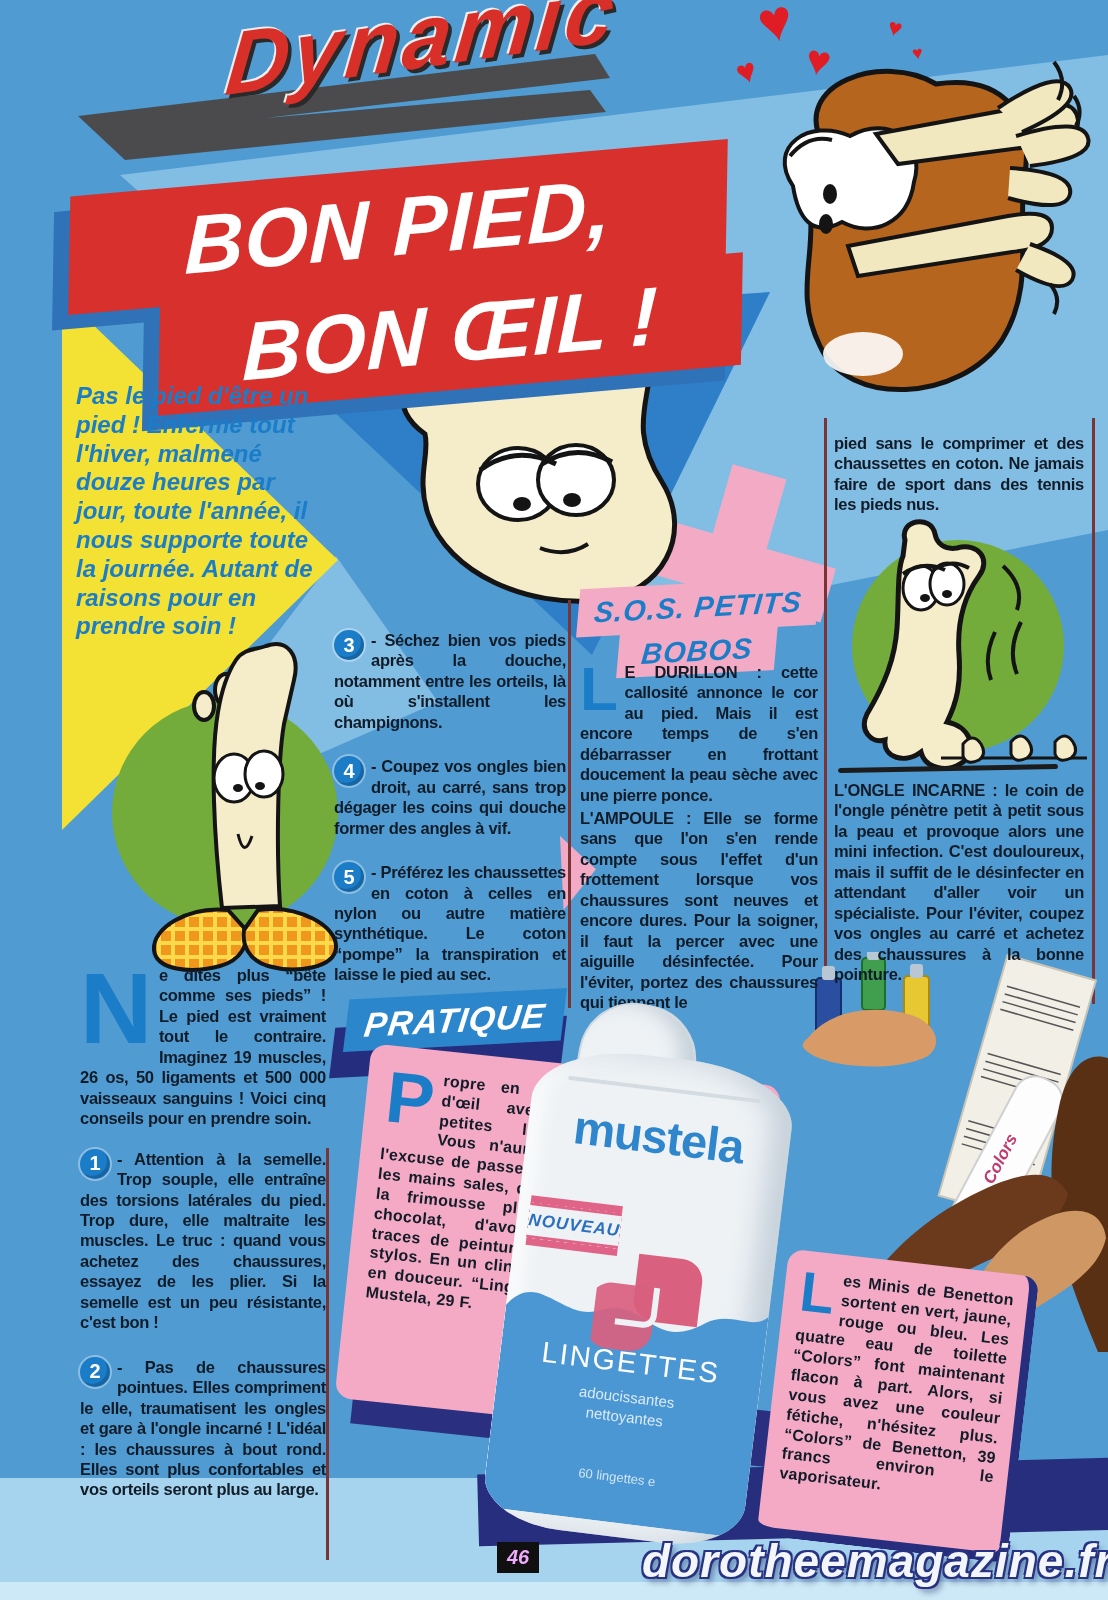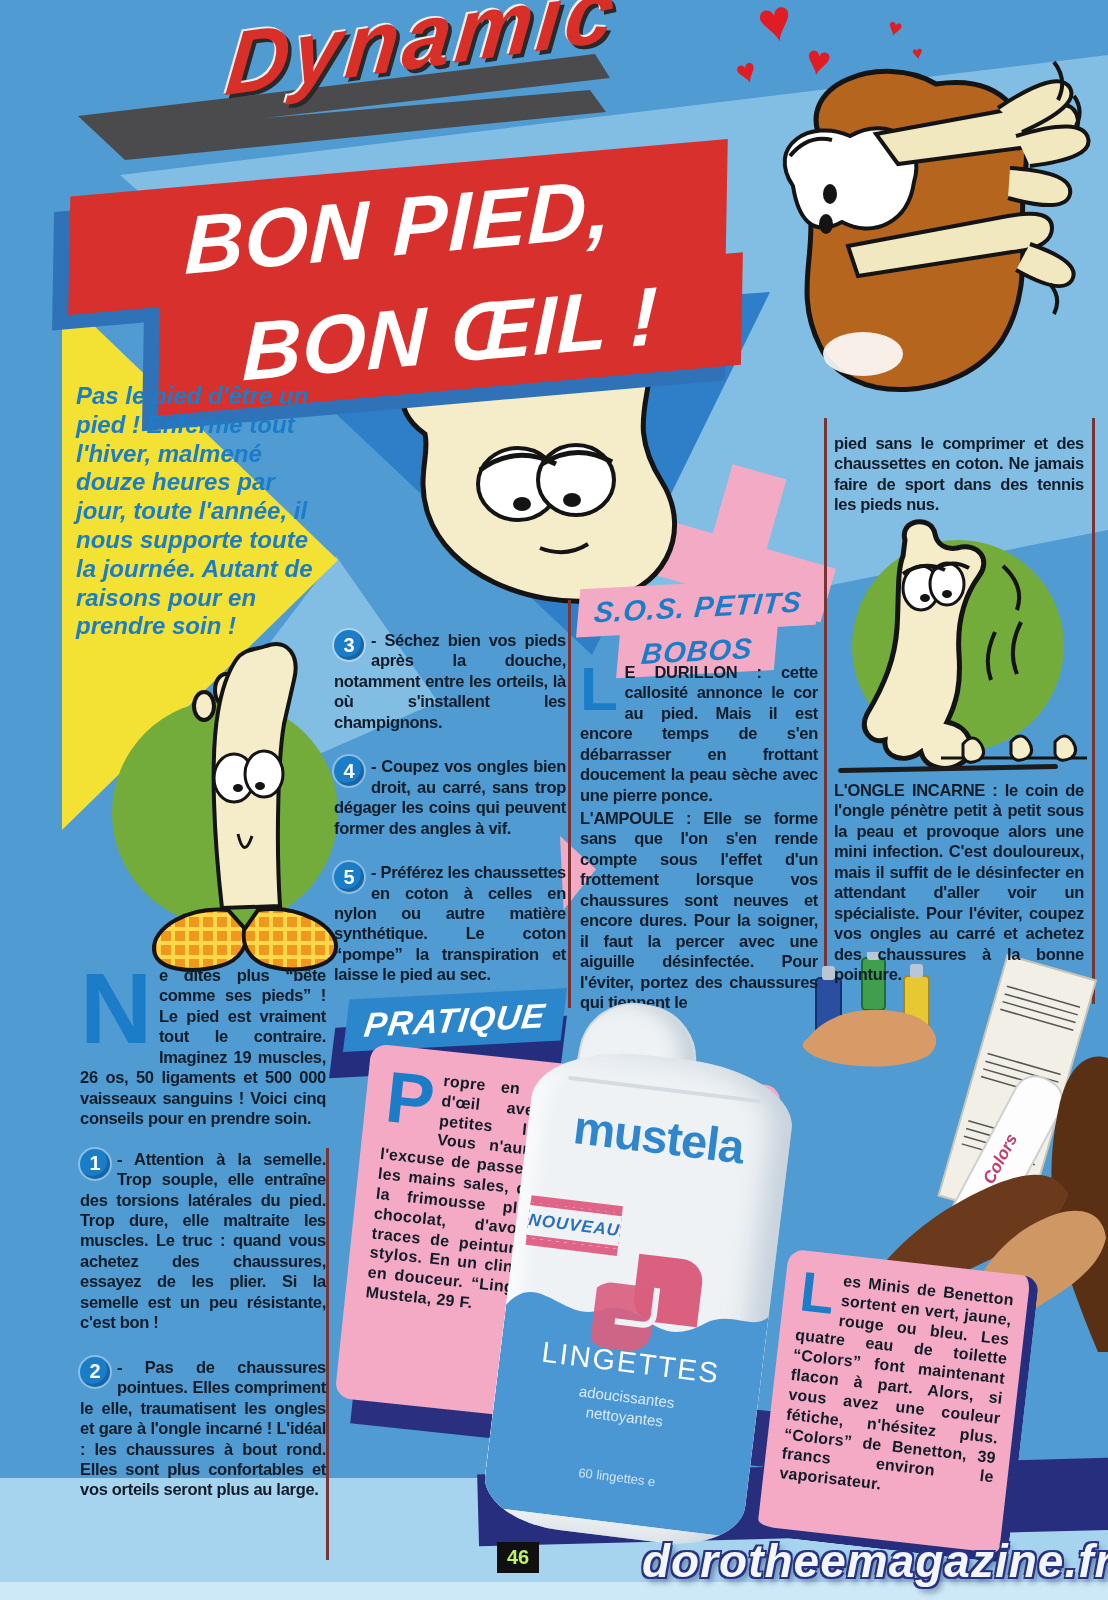--- a/index.html
+++ b/index.html
@@ -118,21 +118,21 @@
   .label-svg { position:absolute; left:0; bottom:14px; width:100%; height:265px; }
   .p-lingettes { position:absolute; left:0; right:0; bottom:158px; text-align:center;
     color:#fdfdfd; font-weight:400; font-size:29px; letter-spacing:2px; }
   .p-sub { position:absolute; left:0; right:0; text-align:center; color:rgba(255,255,255,.8);
     font-size:15px; font-weight:400; }
   .p-count { position:absolute; left:0; right:0; bottom:52px; text-align:center;
     color:rgba(255,255,255,.75); font-size:13px; }
 
   
   .page-num { left:497px; top:1542px; width:42px; height:31px; background:#101010; z-index:8;
-    color:#bef264; font-weight:800; font-size:20px; display:flex; align-items:center; justify-content:center; }
+    color:#f0abfc; font-weight:800; font-size:20px; display:flex; align-items:center; justify-content:center;font-style:italic; }
   .watermark { left:642px; top:1534px; z-index:9; color:#f2f5fa; font-weight:800; font-style:italic;
     font-size:46px; letter-spacing:1px;
     text-shadow:2px 2px 0 #273280, -2px 2px 0 #273280, 2px -2px 0 #273280, -2px -2px 0 #273280, 4px 5px 6px rgba(20,30,90,.5); }
 </style>
 </head>
 <body>
 
 <div class="page">
 
   <div class="abs band-light"></div>
@@ -241,21 +241,21 @@
   <div class="abs rule" style="left:568px; top:600px; height:408px;"></div>
   <div class="abs rule" style="left:824px; top:418px; height:586px;"></div>
   <div class="abs rule" style="left:1092px; top:418px; height:586px;"></div>
   <div class="abs rule" style="left:326px; top:1148px; height:412px;"></div>
 
   <div class="abs" style="left:334px; top:630px; width:232px; z-index:6;">
     <div class="body-text tip">
       <span class="badge">3</span><span>- Séchez bien vos pieds après la douche, notamment entre les orteils, là où s'installent les champignons.</span>
     </div>
     <div class="body-text tip">
-      <span class="badge">4</span><span>- Coupez vos ongles bien droit, au carré, sans trop dégager les coins qui peuvent former des angles à vif.</span>
+      <span class="badge">4</span><span>- Coupez vos ongles bien droit, au carré, sans trop dégager les coins qui douche former des angles à vif.</span>
     </div>
     <div class="body-text tip">
       <span class="badge">5</span><span>- Préférez les chaussettes en coton à celles en nylon ou autre matière synthétique. Le coton “pompe” la transpiration et laisse le pied au sec.</span>
     </div>
   </div>
 
   <div class="abs sos-line sos-1">
     <span>S.O.S. PETITS</span>
   </div>
   <div class="abs sos-line sos-2">

